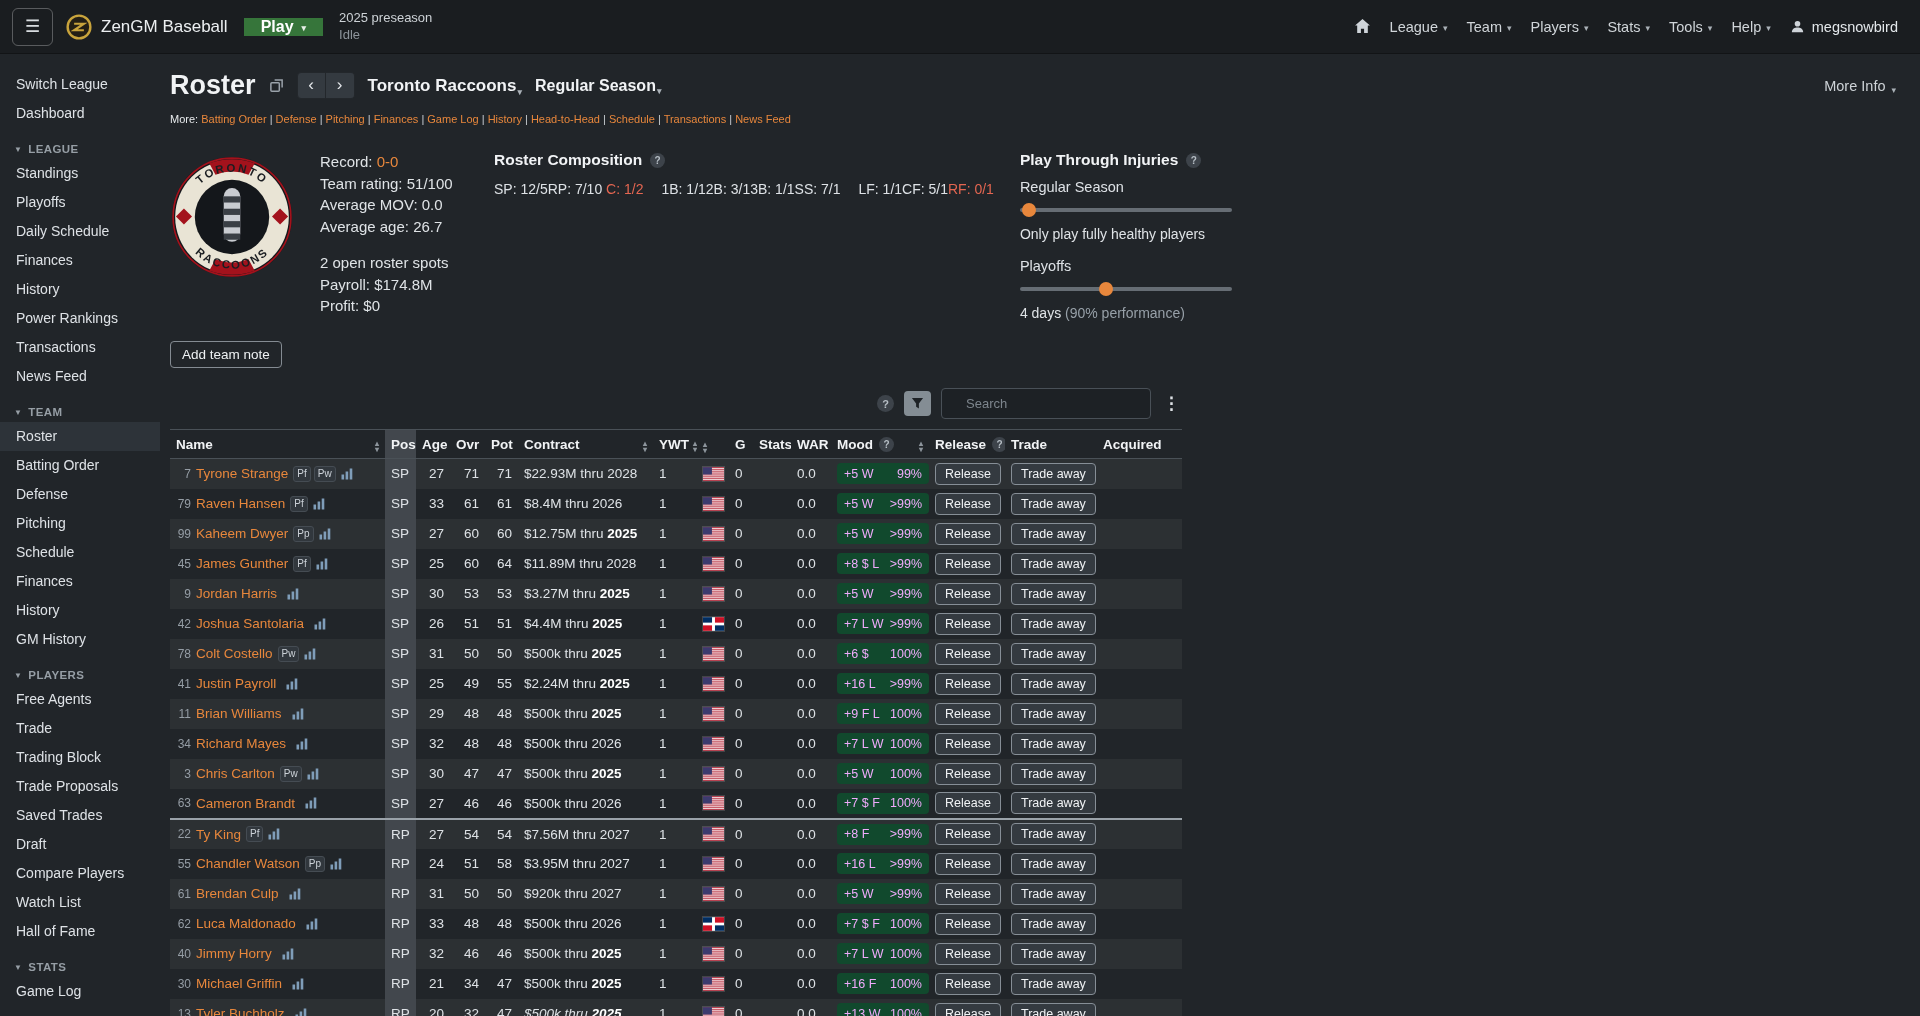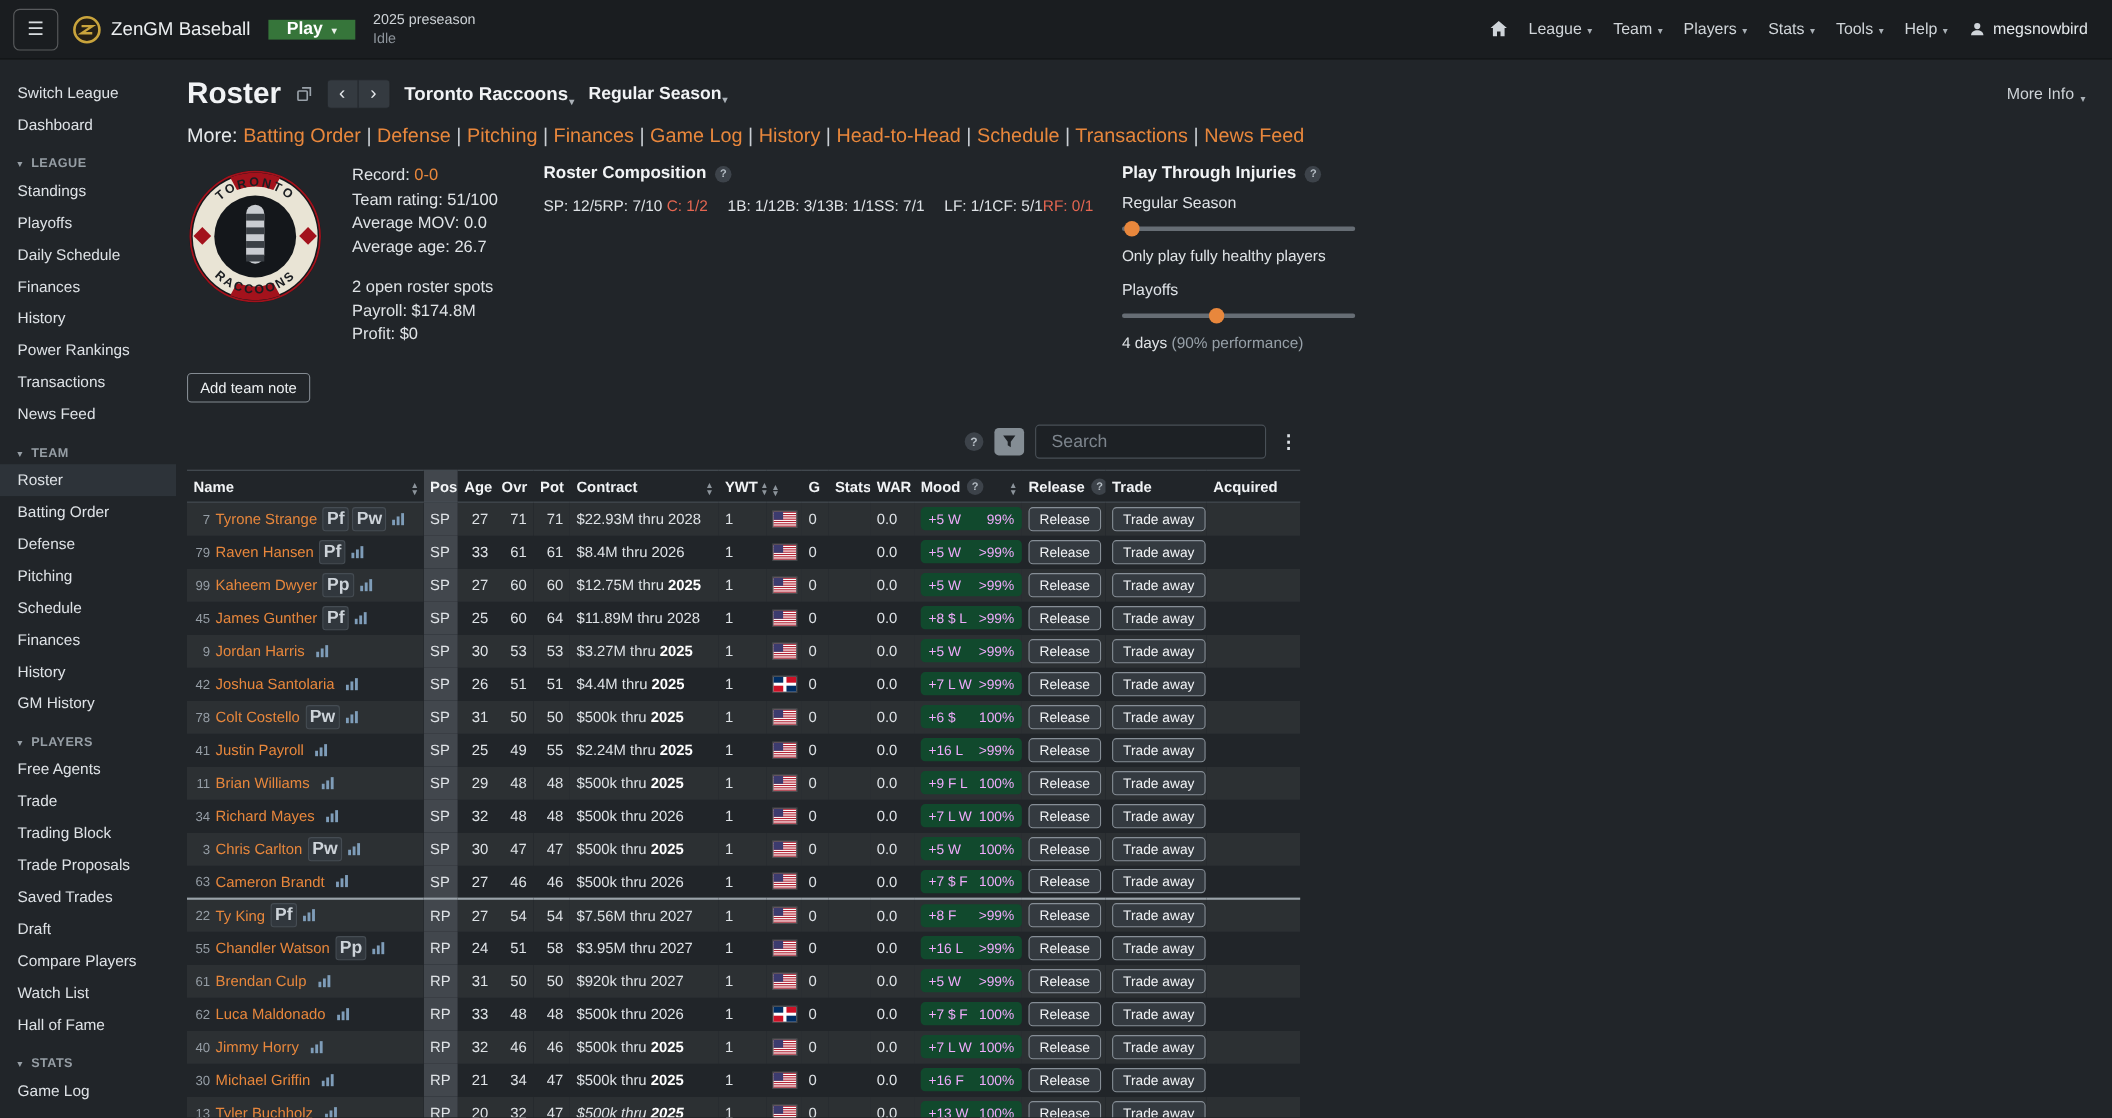--- a/index.html
+++ b/index.html
@@ -45,21 +45,21 @@
   .pager{display:flex}
   .pg-btn{width:29px;height:27px;background:#343a40;border:1px solid #23272b;color:#e6e9ec;font-size:17px;
     display:flex;align-items:center;justify-content:center;padding:0 0 2px 0}
   .pg-btn.prev{border-radius:4px 0 0 4px}
   .pg-btn.next{border-radius:0 4px 4px 0;border-left:none}
   .dd{display:flex;align-items:flex-end;gap:1px;color:#f1f3f5;cursor:pointer;background:none;border:none}
   .dd.team{font-weight:700;font-size:17px}
   .dd.season{font-weight:700;font-size:16px}
   .more-info{margin-left:auto;display:flex;align-items:flex-end;gap:6px;color:#ced3d7;font-size:14.5px}
 
-  .more-row{font-size:18px;margin-bottom:15px;color:#e7eaec}
+  .more-row{font-size:11px;margin-bottom:26px;color:#e7eaec}
   .more-row .sep{color:#c9ced3}
 
   
   .team-block{display:flex;gap:26px;margin-bottom:10px}
   .logo-wrap{flex:none;width:124px;height:124px;margin-top:4px}
   .overview{flex:none;width:148px;font-size:15px;color:#dfe3e6}
   .ov-line{line-height:21.5px;white-space:nowrap}
   .spacer{height:15px}
   .blk-title{font-weight:700;font-size:15.5px;display:flex;align-items:center;gap:8px;margin-bottom:10px;color:#f1f3f5;white-space:nowrap}
   .comp-grid{display:flex;gap:18px}
@@ -77,43 +77,43 @@
   .add-note{background:transparent;border:1px solid #848b92;color:#eef1f3;font-size:13.5px;
     padding:5px 11px;border-radius:4px;margin:10px 0 20px}
 
   
   .controls{width:1012px;display:flex;align-items:center;justify-content:flex-end;gap:10px;margin-bottom:10px}
   .qicon{width:17px;height:17px;border-radius:50%;background:#3d434a;color:#b6bec5;font-size:11px;font-weight:700;
     display:inline-flex;align-items:center;justify-content:center;flex:none;border:none}
   .qicon.sm{width:15px;height:15px;font-size:10px}
   .filter-btn{width:27px;height:25px;border-radius:4px;background:#848d94;border:none;display:flex;align-items:center;justify-content:center}
   .search-input{width:210px;height:31px;background:#1d2125;border:1px solid #495057;border-radius:4px;
-    color:#dee2e6;padding:0 14px;font-size:16px}
+    color:#dee2e6;padding:0 24px;font-size:13px}
   .search-input::placeholder{color:#7d858d}
   .kebab{color:#dde1e5;font-size:17px;font-weight:700;background:none;border:none;padding:0 2px}
 
   
   table.roster{width:1012px;border-collapse:collapse;table-layout:fixed;font-size:13.5px}
   .roster th{font-weight:700;text-align:left;padding:5px 6px;border-top:1px solid #4a5157;border-bottom:1px solid #4a5157;
     color:#f1f3f5;height:28px;white-space:nowrap;overflow:hidden}
   .roster td{padding:3px 6px;height:30px;overflow:hidden;white-space:nowrap}
   .roster tbody tr:nth-child(odd){background:rgba(255,255,255,.05)}
   .roster .pos-col{background:#42474d}
   .roster tr.group-start td{border-top:2px solid #9aa2a9}
   .thw{display:flex;align-items:flex-end;justify-content:space-between;gap:4px}
   .hgrp{display:inline-flex;align-items:center;gap:6px}
   .sort{display:inline-flex;flex-direction:column;font-size:8px;color:#8d959c;line-height:5px;gap:1px}
   .sort i{font-style:normal}
   th.r,td.r{text-align:right}
   .c-name-inner{display:flex;align-items:center;gap:5px}
   .jersey{color:#959da5;font-size:12px;min-width:15px;text-align:right;flex:none}
   .pname{white-space:nowrap}
   .skills{display:inline-flex;gap:3px}
-  .skill{background:#31373d;border:1px solid #454c53;color:#cdd3d9;font-size:16px;line-height:1;
-    padding:2px 3px;border-radius:3px;font-weight:700}
+  .skill{background:#31373d;border:1px solid #454c53;color:#cdd3d9;font-size:10px;line-height:1;
+    padding:2px 3px;border-radius:3px;font-weight:400}
   .chart{display:inline-flex;flex:none}
   .c-contract .b{font-weight:700;color:#fff}
   .c-contract.italic{font-style:italic}
   .flag{width:21px;height:14px;display:block;outline:1px solid rgba(255,255,255,.15)}
   .mood-btn{width:92px;height:21px;background:#11492d;color:#f0abfc;border:none;border-radius:4px;
     display:flex;align-items:center;justify-content:space-between;padding:0 7px;font-size:12.5px}
   .act-btn{height:22px;background:#343a40;border:1px solid #868e96;color:#f1f3f5;border-radius:4px;
     font-size:12.5px;padding:0 9px;white-space:nowrap}
 </style>
 </head>

